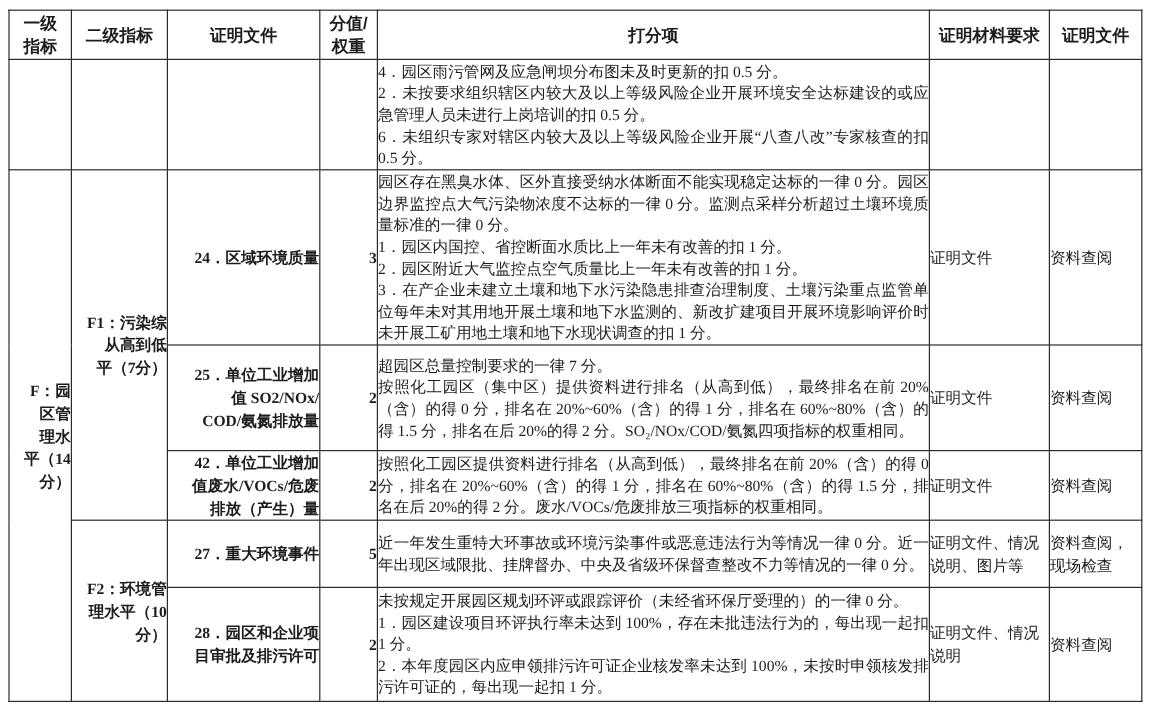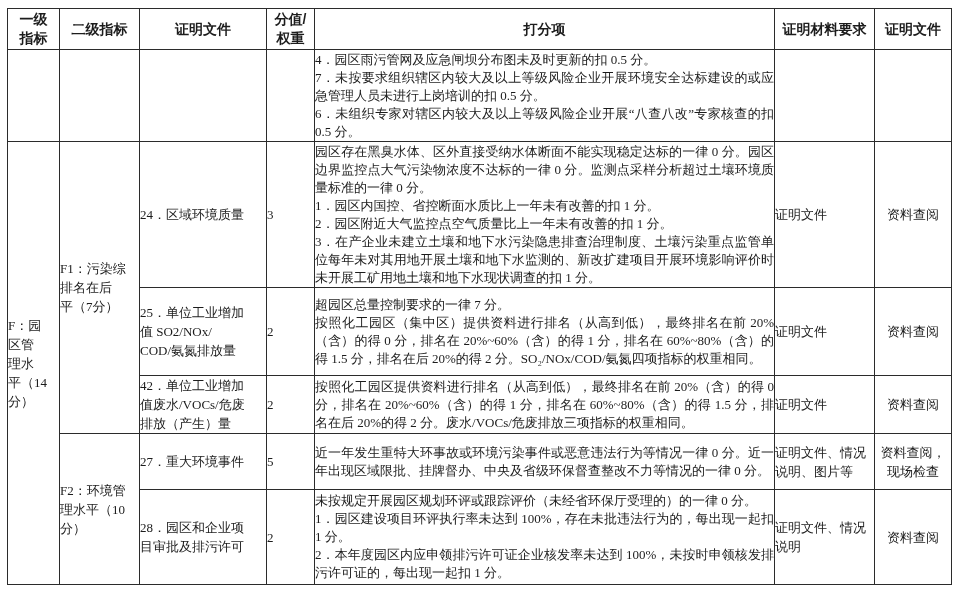--- a/index.html
+++ b/index.html
@@ -42,38 +42,38 @@
   
   tr.r-head { height: 40px; }
   tr.r-a    { height: 92px; }
   tr.r-24   { height: 146px; }
   tr.r-25   { height: 88px; }
   tr.r-26   { height: 58px; }
   tr.r-27   { height: 56px; }
   tr.r-28   { height: 95px; }
   
   .cell-center {
-    text-align: left;
+    text-align: right;
     white-space: pre-line;
     line-height: 19px;
     padding: 2px 3px;
+    font-weight: bold;
   }
   .cell-items {
     vertical-align: top;
     text-align: justify;
     line-height: 18px;
     padding: 1px 4px 0 5px;
   }
   .cell-items .para { overflow-wrap: anywhere; }
   .cell-evidence {
     line-height: 19px;
     padding: 2px 8px;
   }
   .cell-method {
-    text-align: center;
     line-height: 19px;
     padding: 2px 4px;
   }
 </style>
 </head>
 <body>
 
 <div class="page">
   <table class="grid">
     <colgroup>
@@ -100,35 +100,35 @@
     </thead>
     <tbody>
 
       <tr class="r-a">
         <td class="cell-center"></td>
         <td class="cell-center"></td>
         <td class="cell-center"></td>
         <td class="cell-center"></td>
         <td class="cell-items">
           <div class="para">4．园区雨污管网及应急闸坝分布图未及时更新的扣 0.5 分。</div>
-          <div class="para">7．未按要求组织辖区内较大及以上等级风险企业开展环境安全达标建设的或应急管理人员未进行上岗培训的扣 0.5 分。</div>
+          <div class="para">2．未按要求组织辖区内较大及以上等级风险企业开展环境安全达标建设的或应急管理人员未进行上岗培训的扣 0.5 分。</div>
           <div class="para">6．未组织专家对辖区内较大及以上等级风险企业开展“八查八改”专家核查的扣 0.5 分。</div>
         </td>
         <td class="cell-evidence"></td>
         <td class="cell-method"></td>
       </tr>
 
       <tr class="r-24">
         <td class="cell-center" rowspan="5">F：园
 区管
 理水
 平（14
 分）</td>
         <td class="cell-center" rowspan="3">F1：污染综
-排名在后
+从高到低
 平（7分）</td>
         <td class="cell-center">24．区域环境质量</td>
         <td class="cell-center">3</td>
         <td class="cell-items">
           <div class="para">园区存在黑臭水体、区外直接受纳水体断面不能实现稳定达标的一律 0 分。园区边界监控点大气污染物浓度不达标的一律 0 分。监测点采样分析超过土壤环境质量标准的一律 0 分。</div>
           <div class="para">1．园区内国控、省控断面水质比上一年未有改善的扣 1 分。</div>
           <div class="para">2．园区附近大气监控点空气质量比上一年未有改善的扣 1 分。</div>
           <div class="para">3．在产企业未建立土壤和地下水污染隐患排查治理制度、土壤污染重点监管单位每年未对其用地开展土壤和地下水监测的、新改扩建项目开展环境影响评价时未开展工矿用地土壤和地下水现状调查的扣 1 分。</div>
         </td>
         <td class="cell-evidence">证明文件</td>

